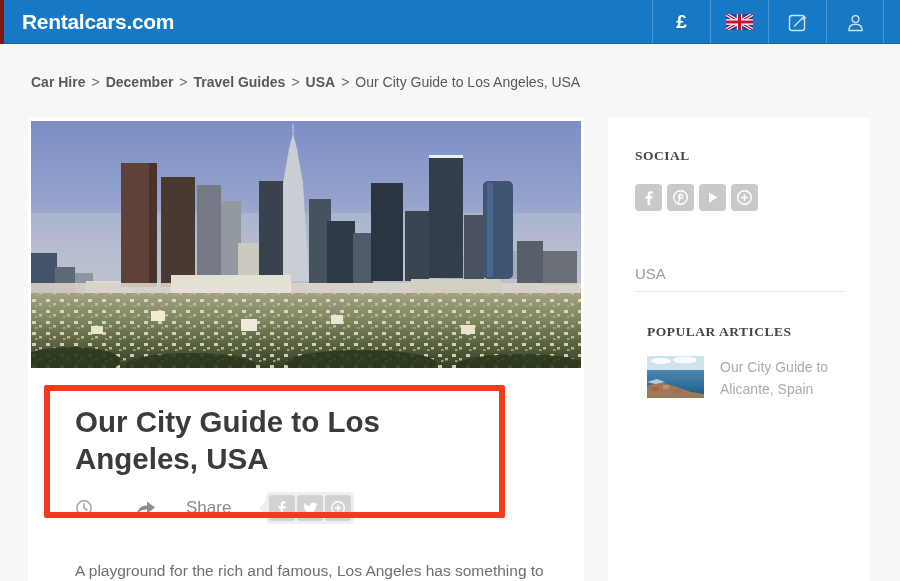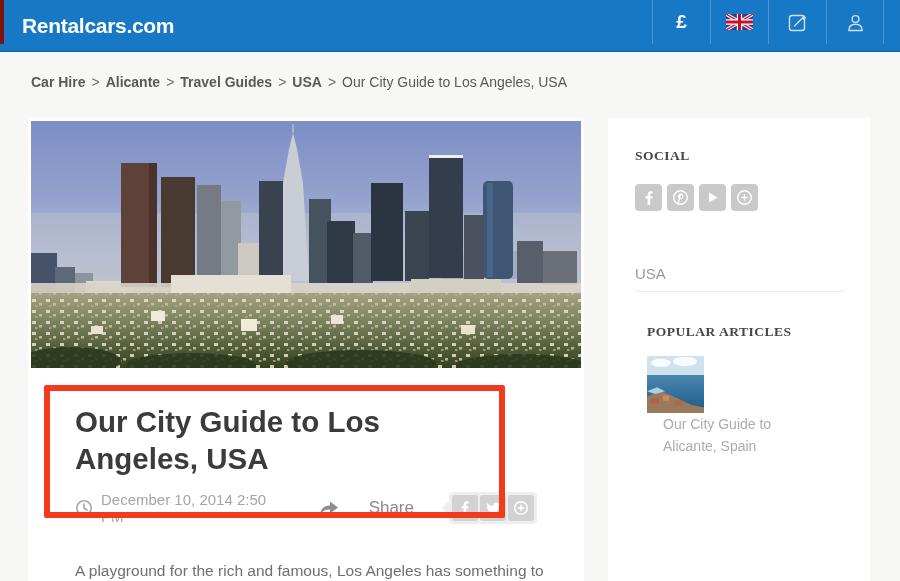--- a/index.html
+++ b/index.html
@@ -6,21 +6,21 @@
   html,body { width:900px; height:581px; }
   body {
     font-family:"Liberation Sans", sans-serif;
     background:#f7f7f6;
     position:relative;
     overflow:hidden;
   }
 
   
   .topbar {
-    position:absolute; left:0; top:0; width:900px; height:52px;
+    position:absolute; left:0; top:0; width:900px; height:44px;
     background:#1779c6; border-bottom:1px solid #0f65a8;
     display:flex; align-items:center;
   }
   .edge-strip {
     position:absolute; left:0; top:0; width:4px; height:44px; background:#7e150e;
   }
   .logo {
     margin-left:22px; color:#ffffff; font-weight:bold;
     font-size:21px; letter-spacing:-0.3px;
   }
@@ -96,21 +96,21 @@
     width:27px; height:27px; border-radius:4px; background:#c9c9c9;
     display:flex; align-items:center; justify-content:center; cursor:pointer;
   }
   .cat-section { margin-top:44px; }
   .cat-list { list-style:none; margin-top:10px; }
   .cat-item {
     padding:10px 0 9px 0; border-bottom:1px solid #ebebeb;
     font-size:15px; color:#9b9b9b; cursor:pointer;
   }
   .pop-section { margin-top:32px;margin-left:12px; }
-  .pop-row { margin-top:16px; display:flex; cursor:pointer;flex-direction:column; }
+  .pop-row { margin-top:16px; display:flex; cursor:pointer; }
   .pop-thumb { width:57px; height:42px; flex:0 0 57px; display:block; }
   .pop-title {
     margin-left:16px; width:125px; font-size:14px; line-height:22px; color:#ababab;
   }
 </style>
 </head>
 <body>
 
 <div class="topbar">
   <div class="edge-strip"></div>
@@ -143,21 +143,21 @@
         <svg width="21" height="21" viewBox="0 0 21 21" fill="none" stroke="#cfe0f2" stroke-width="1.4">
           <circle cx="10.5" cy="7" r="3.4"></circle>
           <path d="M3.8 18.5 C3.8 13.8 7 12.2 10.5 12.2 C14 12.2 17.2 13.8 17.2 18.5 Z" stroke-linejoin="round"></path>
         </svg>
       </span>
     </div>
   </div>
 </div>
 
 <nav class="breadcrumb">
-  <a>Car Hire</a><span class="crumb-sep">&gt;</span><a>Alicante</a><span class="crumb-sep">&gt;</span><a>Travel Guides</a><span class="crumb-sep">&gt;</span><a>USA</a><span class="crumb-sep">&gt;</span><span>Our City Guide to Los Angeles, USA</span>
+  <a>Car Hire</a><span class="crumb-sep">&gt;</span><a>December</a><span class="crumb-sep">&gt;</span><a>Travel Guides</a><span class="crumb-sep">&gt;</span><a>USA</a><span class="crumb-sep">&gt;</span><span>Our City Guide to Los Angeles, USA</span>
 </nav>
 
 <div class="main-card">
 
   <svg class="hero" viewBox="0 0 550 247" preserveAspectRatio="none">
     <defs>
       <linearGradient id="sky" x1="0" y1="0" x2="0" y2="1">
         <stop offset="0" stop-color="#7b8ec6"></stop>
         <stop offset="0.45" stop-color="#96a3cd"></stop>
         <stop offset="0.75" stop-color="#b6bdd2"></stop>
@@ -231,21 +231,20 @@
   <div class="article-body">
     <h1 class="article-title">Our City Guide to Los Angeles, USA</h1>
 
     <div class="meta-row">
       <span class="clock-wrap">
         <svg width="18" height="18" viewBox="0 0 18 18" fill="none" stroke="#a8a8a8" stroke-width="1.6">
           <circle cx="9" cy="9" r="7.2"></circle>
           <path d="M9 4.8 V9 L12 11" stroke-linecap="round"></path>
         </svg>
       </span>
-      <span class="date-text">December 10, 2014 2:50 PM</span>
 
       <div class="share-group">
         <span class="share-arrow-wrap">
           <svg width="22" height="18" viewBox="0 0 22 18">
             <path d="M2 16 C2.5 9 7 6.8 12 6.6 L12 2.5 L20 8.5 L12 14.5 L12 10.4 C8 10.4 4.5 11.5 2 16 Z" fill="#8e8e8e"></path>
           </svg>
         </span>
         <span class="share-label">Share</span>
         <div class="share-strip">
           <div class="notch"></div>

